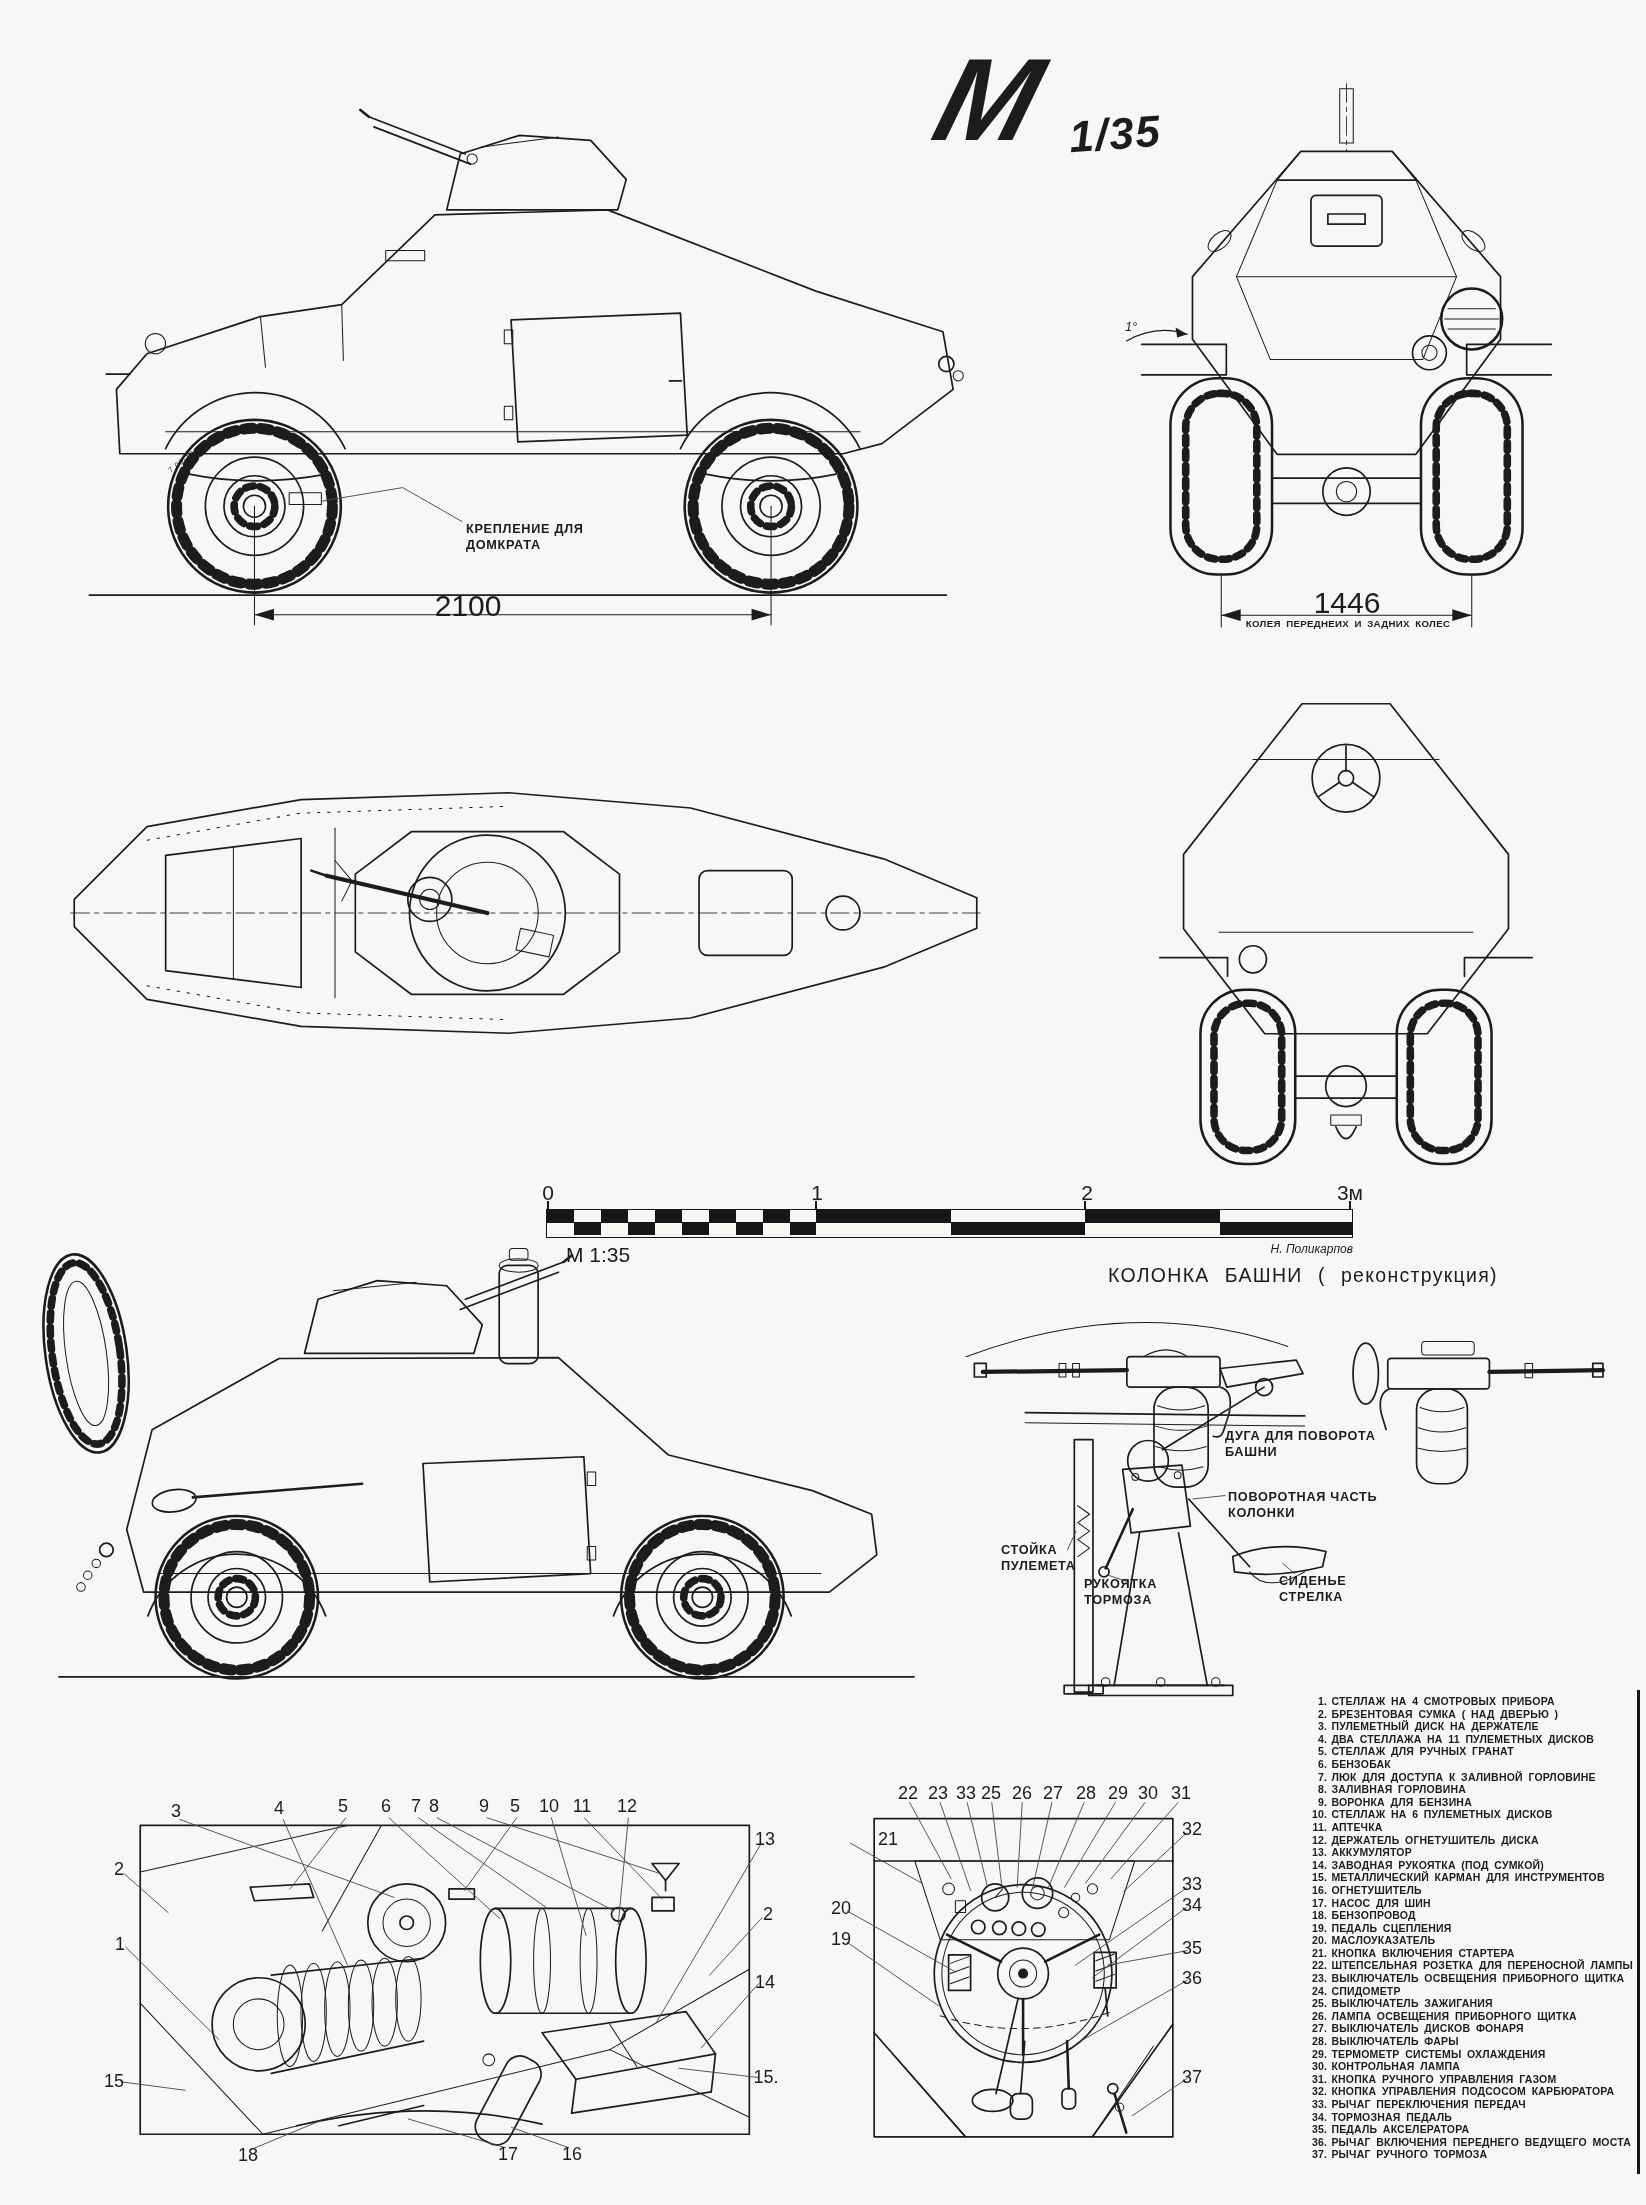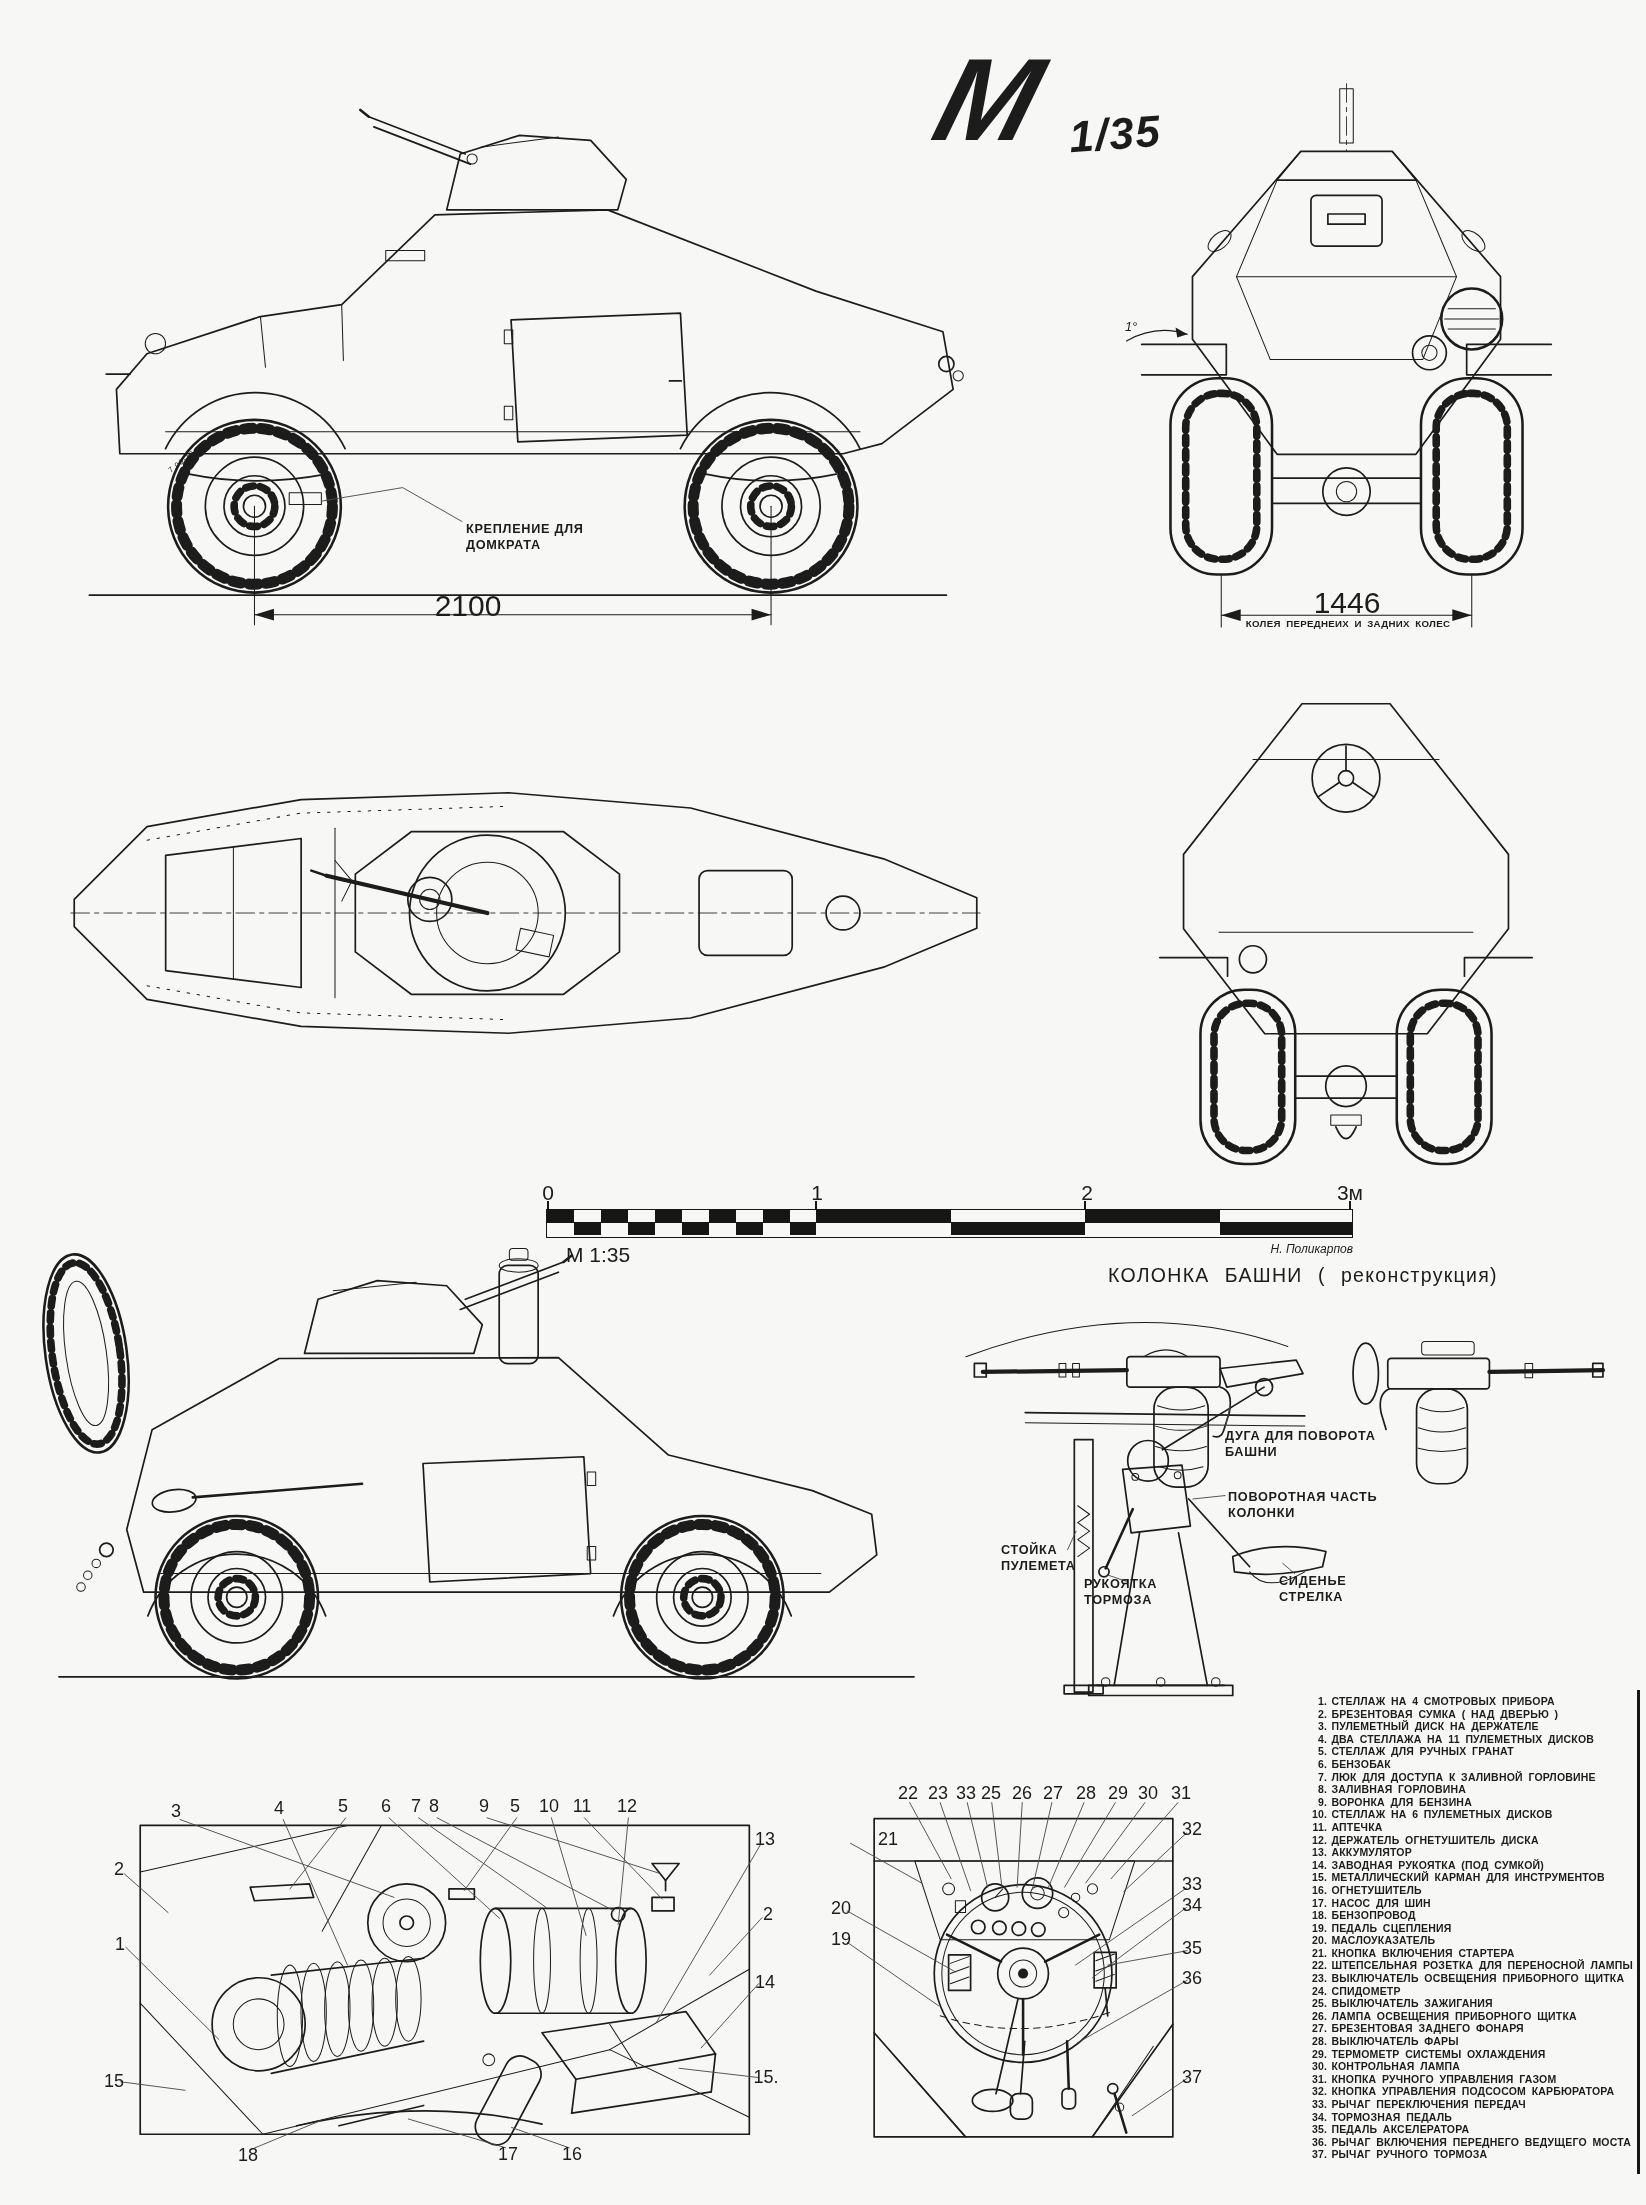--- a/index.html
+++ b/index.html
@@ -621,21 +621,21 @@
       <div class="pl-row">
         <span class="pl-num">25.</span>
         <span>ВЫКЛЮЧАТЕЛЬ ЗАЖИГАНИЯ</span>
       </div>
       <div class="pl-row">
         <span class="pl-num">26.</span>
         <span>ЛАМПА ОСВЕЩЕНИЯ ПРИБОРНОГО ЩИТКА</span>
       </div>
       <div class="pl-row">
         <span class="pl-num">27.</span>
-        <span>БРЕЗЕНТОВАЯ ЗАДНЕГО ФОНАРЯ</span>
+        <span>ВЫКЛЮЧАТЕЛЬ ДИСКОВ ФОНАРЯ</span>
       </div>
       <div class="pl-row">
         <span class="pl-num">28.</span>
         <span>ВЫКЛЮЧАТЕЛЬ ФАРЫ</span>
       </div>
       <div class="pl-row">
         <span class="pl-num">29.</span>
         <span>ТЕРМОМЕТР СИСТЕМЫ ОХЛАЖДЕНИЯ</span>
       </div>
       <div class="pl-row">

